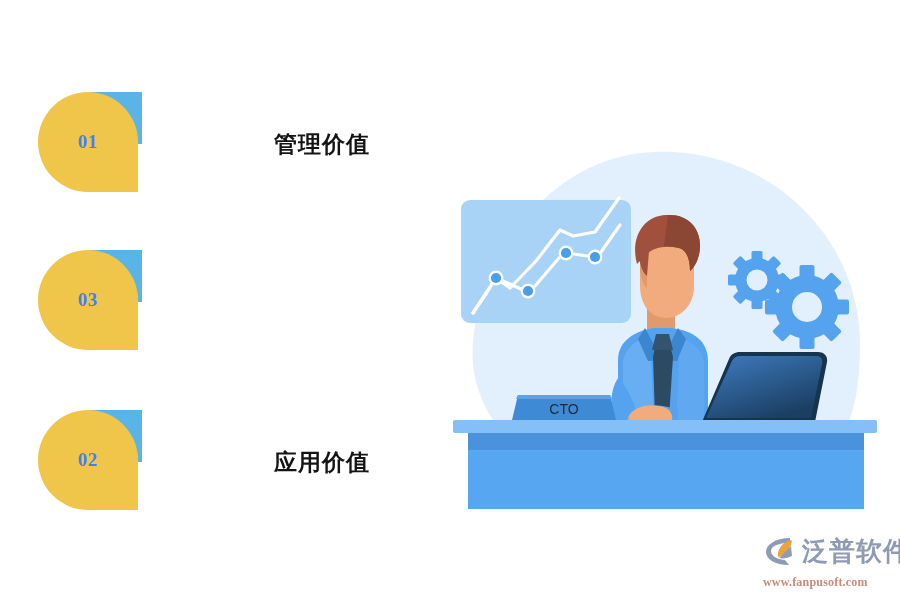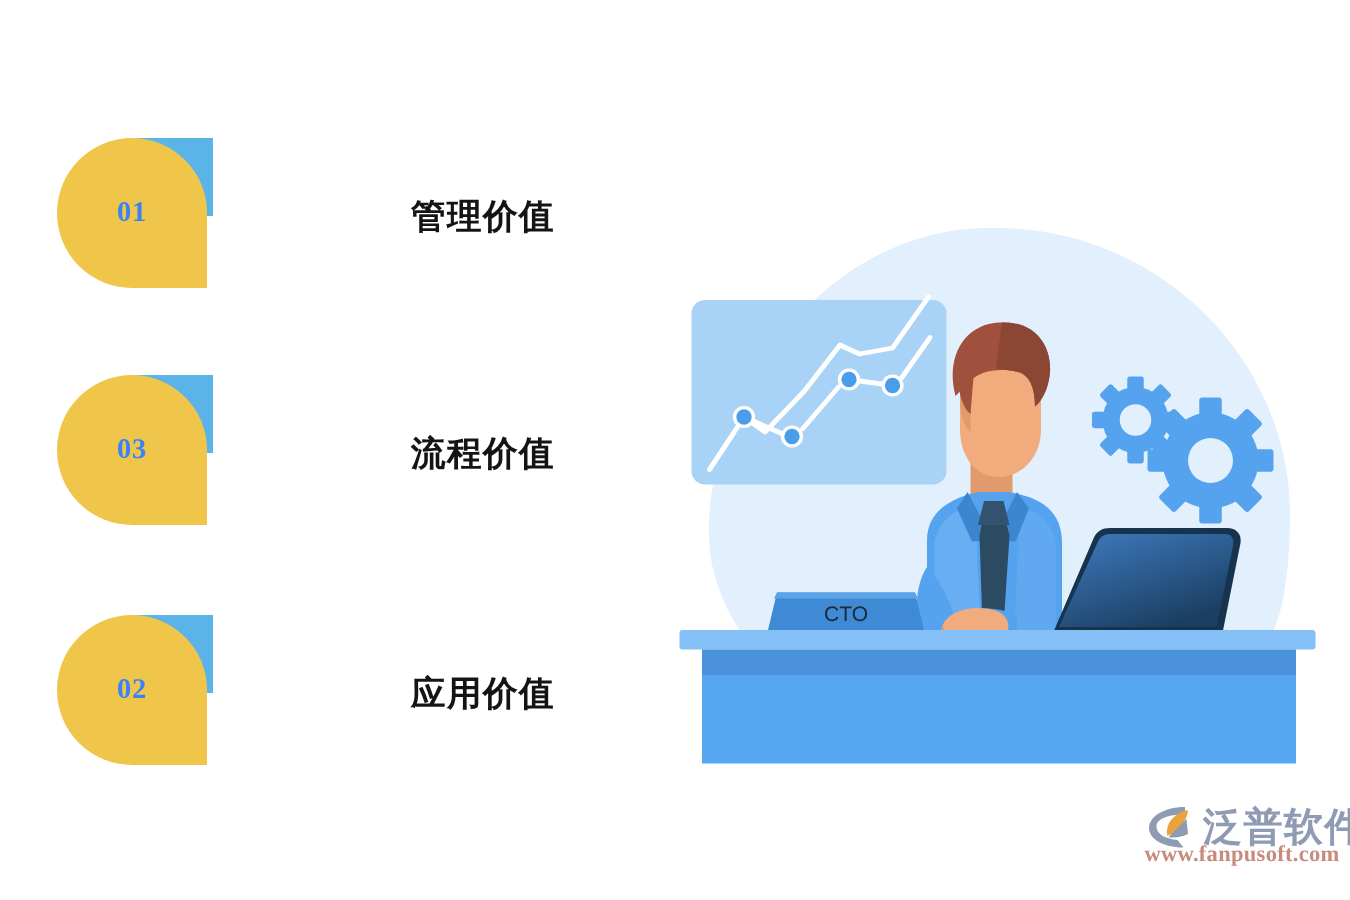--- a/index.html
+++ b/index.html
@@ -109,23 +109,23 @@
     top: 0px;
     font-size: 26px;
     font-weight: bold;
     color: #8f9bb3;
     letter-spacing: 1px;
     white-space: nowrap;
   }
   .wm-url {
     position: absolute;
     left: 1px;
-    top: 28px;
+    top: 41px;
     font-family: "Liberation Serif", "DejaVu Serif", serif;
-    font-size: 15px;
+    font-size: 12px;
     font-weight: bold;
     color: #c88b7a;
     letter-spacing: 0.2px;
     white-space: nowrap;
   }
   .wm-mark {
     position: absolute;
     left: 3px;
     top: 2px;
     width: 36px;
@@ -147,21 +147,20 @@
       </div>
       <div class="value-label">管理价值</div>
     </div>
 
     <div class="value-row" style="top:250px">
       <div class="badge">
         <div class="badge-square"></div>
         <div class="badge-leaf"></div>
         <div class="badge-num">03</div>
       </div>
-      <div class="value-label">流程价值</div>
     </div>
 
     <div class="value-row" style="top:410px">
       <div class="badge">
         <div class="badge-square"></div>
         <div class="badge-leaf"></div>
         <div class="badge-num">02</div>
       </div>
       <div class="value-label">应用价值</div>
     </div>

